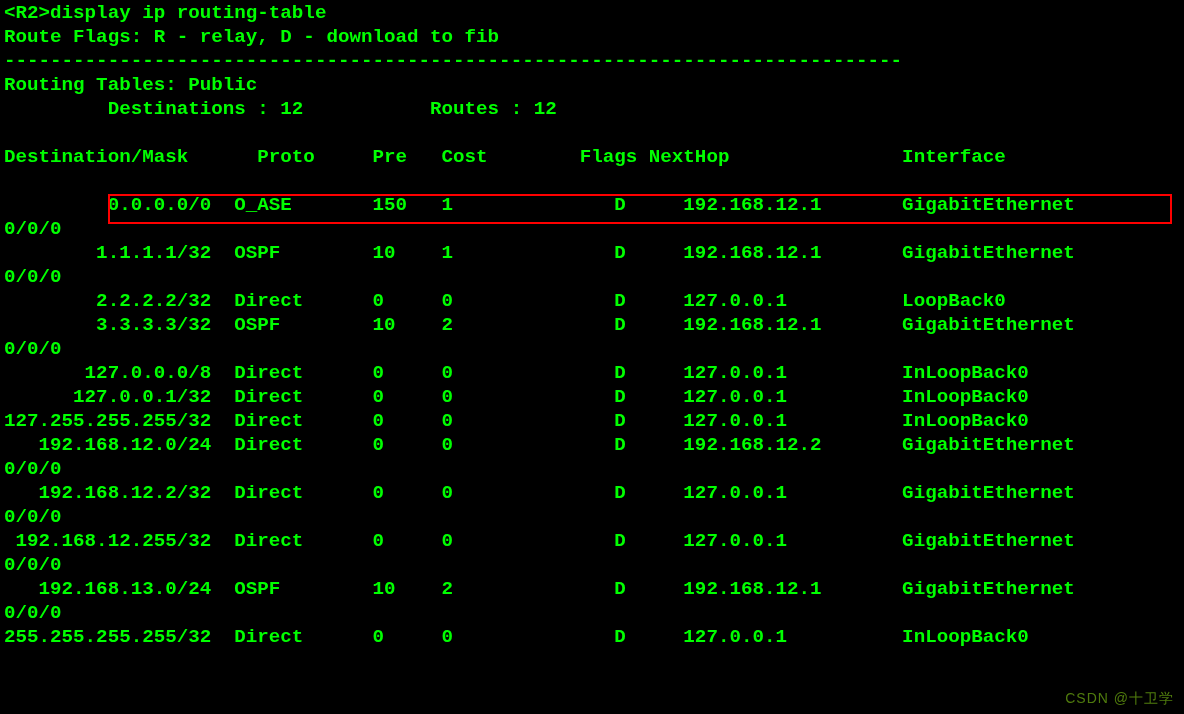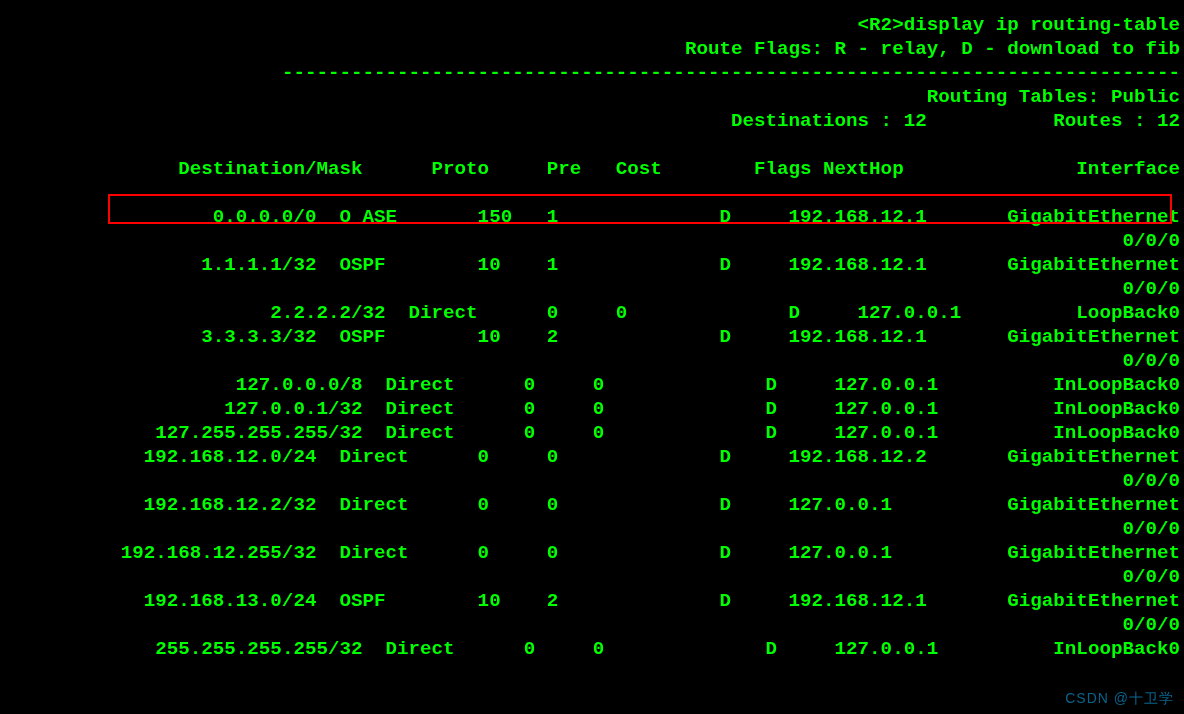--- a/index.html
+++ b/index.html
@@ -8,35 +8,34 @@
     width:1184px; height:714px;
     overflow:hidden;
   }
   .term {
     font-family: "Courier New", monospace;
     font-size:19.2px;
     line-height:1.02;
     font-weight:bold;
     color:#00ff00;
     white-space:pre;
-    padding:16px 4px;
+    padding:4px 4px;
     position:relative;
-    text-align:right;
   }
   .line { display:block; height:24px; }
   .highlight-row {
     position:absolute;
     border:2px solid #ff0000;
     background:transparent;
     pointer-events:none;
   }
   .watermark {
     position:absolute;
     right:10px; bottom:6px;
-    color:#0ea5e9;
+    color:#84cc16;
     font-family: sans-serif;
     font-size:14px;
     opacity:0.6;
     letter-spacing:1px;
   }
 </style>
 </head>
 <body>
 
 <div class="term" id="terminal"><span class="line">&lt;R2&gt;display ip routing-table</span><span class="line">Route Flags: R - relay, D - download to fib</span><span class="line">------------------------------------------------------------------------------</span><span class="line">Routing Tables: Public</span><span class="line">         Destinations : 12           Routes : 12</span><span class="line"></span><span class="line">Destination/Mask      Proto     Pre   Cost        Flags NextHop               Interface</span><span class="line"></span><span class="line">         0.0.0.0/0  O_ASE       150   1              D     192.168.12.1       GigabitEthernet</span><span class="line">0/0/0</span><span class="line">        1.1.1.1/32  OSPF        10    1              D     192.168.12.1       GigabitEthernet</span><span class="line">0/0/0</span><span class="line">        2.2.2.2/32  Direct      0     0              D     127.0.0.1          LoopBack0</span><span class="line">        3.3.3.3/32  OSPF        10    2              D     192.168.12.1       GigabitEthernet</span><span class="line">0/0/0</span><span class="line">       127.0.0.0/8  Direct      0     0              D     127.0.0.1          InLoopBack0</span><span class="line">      127.0.0.1/32  Direct      0     0              D     127.0.0.1          InLoopBack0</span><span class="line">127.255.255.255/32  Direct      0     0              D     127.0.0.1          InLoopBack0</span><span class="line">   192.168.12.0/24  Direct      0     0              D     192.168.12.2       GigabitEthernet</span><span class="line">0/0/0</span><span class="line">   192.168.12.2/32  Direct      0     0              D     127.0.0.1          GigabitEthernet</span><span class="line">0/0/0</span><span class="line"> 192.168.12.255/32  Direct      0     0              D     127.0.0.1          GigabitEthernet</span><span class="line">0/0/0</span><span class="line">   192.168.13.0/24  OSPF        10    2              D     192.168.12.1       GigabitEthernet</span><span class="line">0/0/0</span><span class="line">255.255.255.255/32  Direct      0     0              D     127.0.0.1          InLoopBack0</span><div class="highlight-row" style="top: 194px; left: 108px; width: 1060px; height: 26px;"></div></div>

